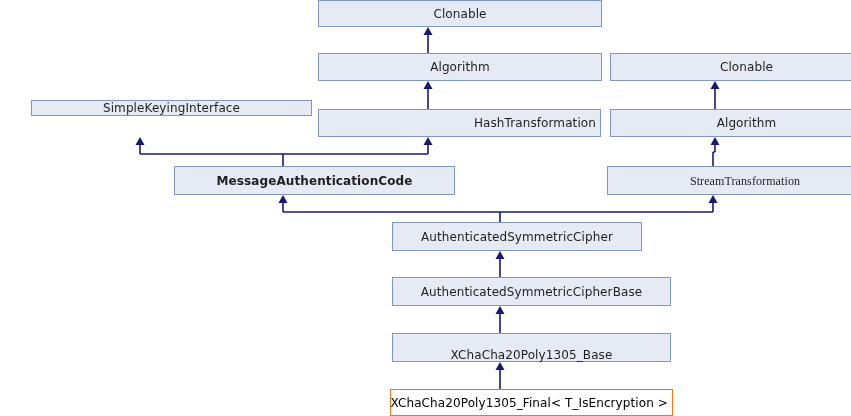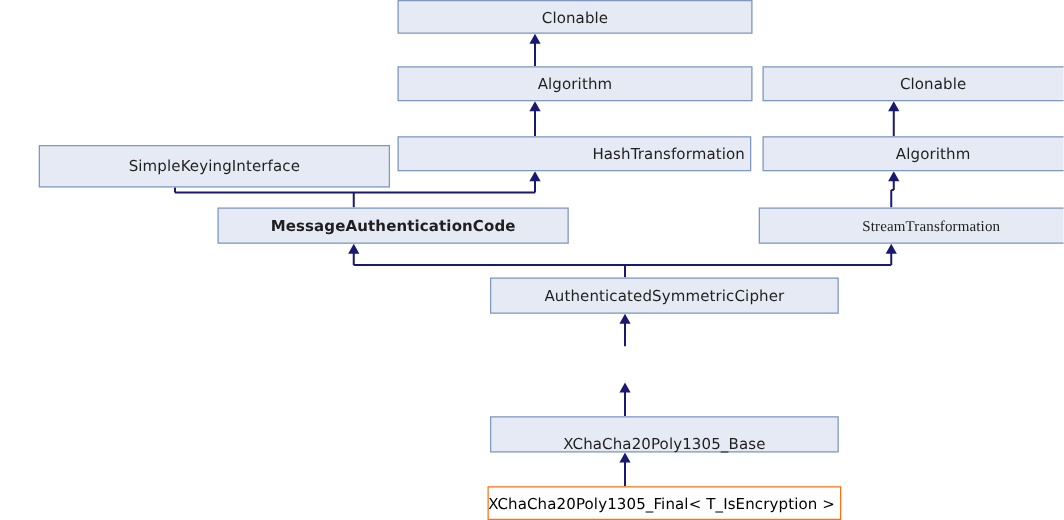--- a/index.html
+++ b/index.html
@@ -88,37 +88,40 @@
     </svg>
 <div class="node" style="left: 286px; top: 0px; width: 284px; height: 27px;">
       <span class="node-label">Clonable</span>
     </div>
     <div class="node" style="left: 286px; top: 53px; width: 284px; height: 28px;">
       <span class="node-label">Algorithm</span>
     </div>
     <div class="node" style="left: 578px; top: 53px; width: 273px; height: 28px;">
       <span class="node-label">Clonable</span>
     </div>
-    <div class="node" style="left: -1px; top: 116px; width: 281px; height: 34px;">
+    <div class="node" style="left: -1px; top: 100px; width: 281px; height: 16px;">
       <span class="node-label">SimpleKeyingInterface</span>
     </div>
     <div class="node" style="left: 286px; top: 109px; width: 283px; height: 28px; justify-content: flex-end;">
       <span class="node-label">HashTransformation</span>
     </div>
     <div class="node" style="left: 578px; top: 109px; width: 273px; height: 28px;">
       <span class="node-label">Algorithm</span>
     </div>
     <div class="node" style="left: 142px; top: 166px; width: 281px; height: 29px; font-weight: bold;">
       <span class="node-label">MessageAuthenticationCode</span>
     </div>
     <div class="node" style="left: 575px; top: 166px; width: 276px; height: 29px; font-family: Liberation Serif, serif;">
       <span class="node-label">StreamTransformation</span>
     </div>
-    <div class="node" style="left: 360px; top: 222px; width: 279px; height: 29px;">
+    <div class="node" style="left: 360px; top: 222px; width: 250px; height: 29px;">
       <span class="node-label">AuthenticatedSymmetricCipher</span>
+    </div>
+    <div class="node" style="left: 360px; top: 277px; width: 279px; height: 29px;">
+      <span class="node-label">AuthenticatedSymmetricCipherBase</span>
     </div>
     <div class="node" style="left: 360px; top: 333px; width: 279px; height: 29px; align-items: flex-end;">
       <span class="node-label">XChaCha20Poly1305_Base</span>
     </div>
     <div class="node current" style="left: 358px; top: 389px; width: 283px; height: 27px;">
       <span class="node-label">XChaCha20Poly1305_Final&lt; T_IsEncryption &gt;</span>
     </div>
   </div>
 
 </body></html>

